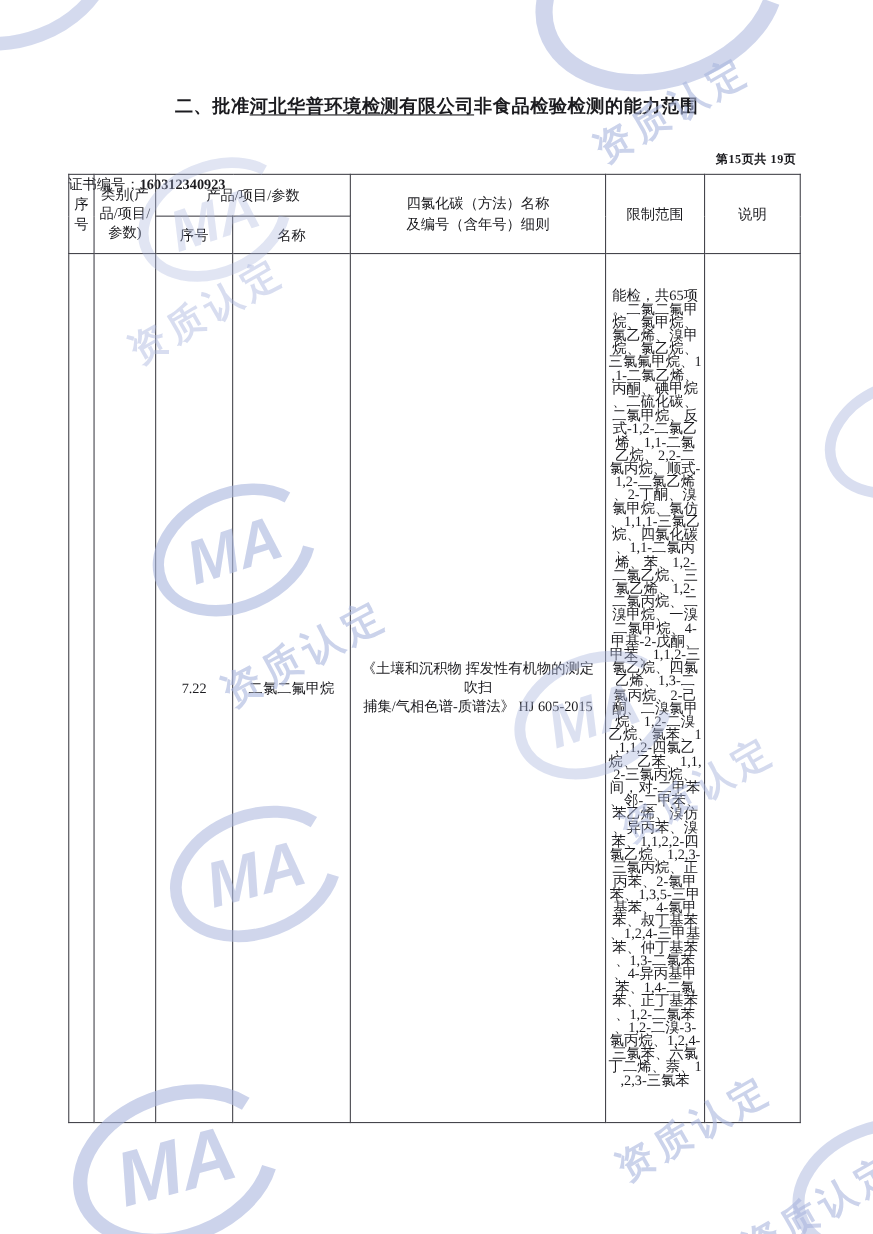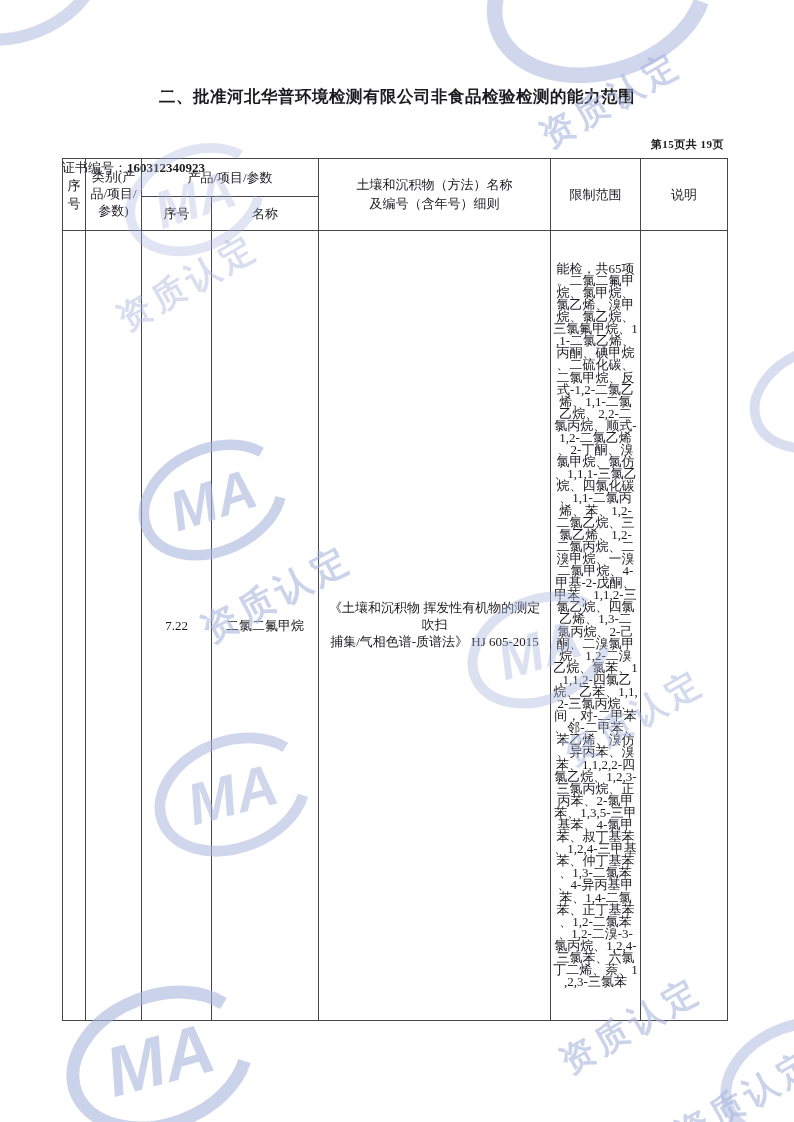--- a/index.html
+++ b/index.html
@@ -10,21 +10,21 @@
     overflow:hidden;
     font-family:"Liberation Serif", serif;
     color:#1b1b1f;
   }
   
   .title{
     position:absolute;top:86px;left:0;width:794px;
     text-align:center;font-size:16.5px;font-weight:bold;
     letter-spacing:0.5px;
   }
-  .title .u{text-underline-offset:2px;}
+  .title .u{text-decoration:underline;text-underline-offset:2px;}
   .meta-line{position:absolute;left:62px;font-size:13px;}
   .cert-line{top:111px;margin-top:48px;}
   .addr-line{top:133px;}
   .meta-line b{font-weight:bold;}
   .page-indicator{
     position:absolute;top:137px;right:70px;
     font-size:11px;font-weight:bold;letter-spacing:0.5px;
   }
   
   table.doc{
@@ -155,21 +155,21 @@
         <col style="width:232px">
         <col style="width:90px">
         <col style="width:87px">
     </colgroup>
     <tbody>
         <tr class="h1">
       <td rowspan="2">序号</td>
       <td rowspan="2" class="cat-h">类别(产品/项目/参数)</td>
       <td colspan="2">产品/项目/参数</td>
       <td rowspan="2" class="std-h">
-        <div>土壤和沉积物（方法）名称</div>
+        <div>四氯化碳（方法）名称</div>
         <div>及编号（含年号）细则</div>
       </td>
       <td rowspan="2">限制范围</td>
       <td rowspan="2">说明</td>
     </tr>
     <tr class="h2">
       <td>序号</td>
       <td>名称</td>
     </tr>
     <tr class="data">

